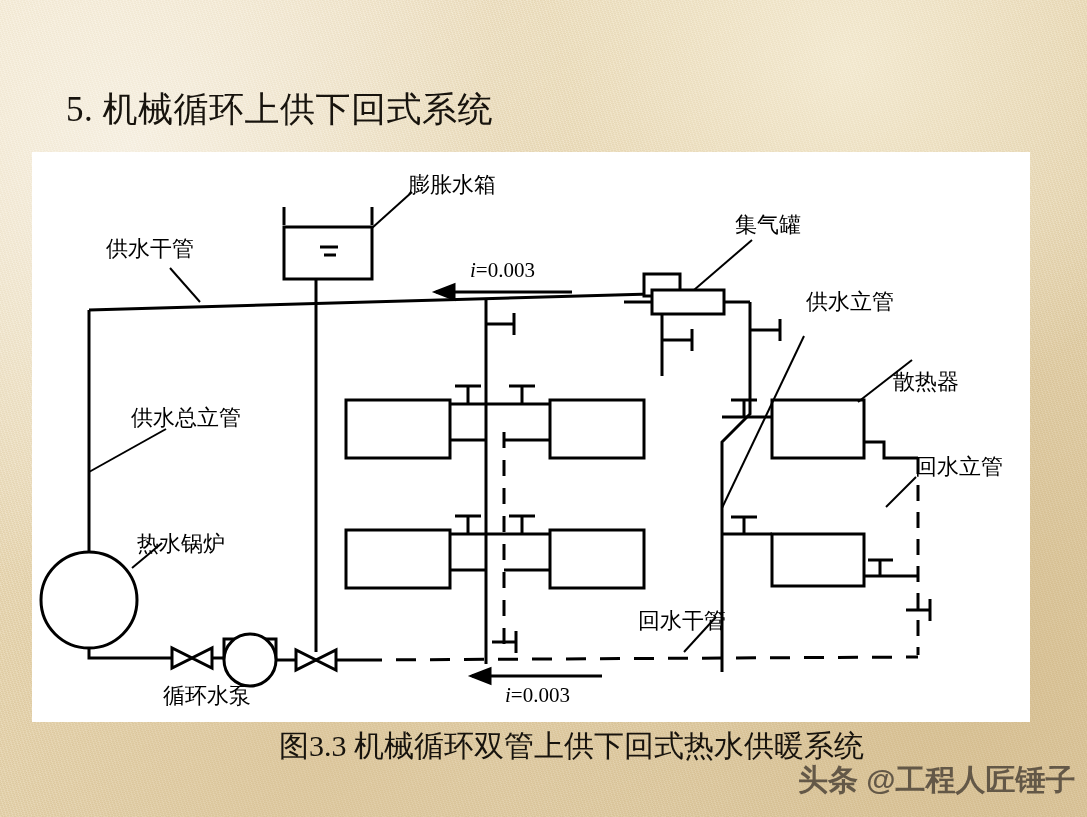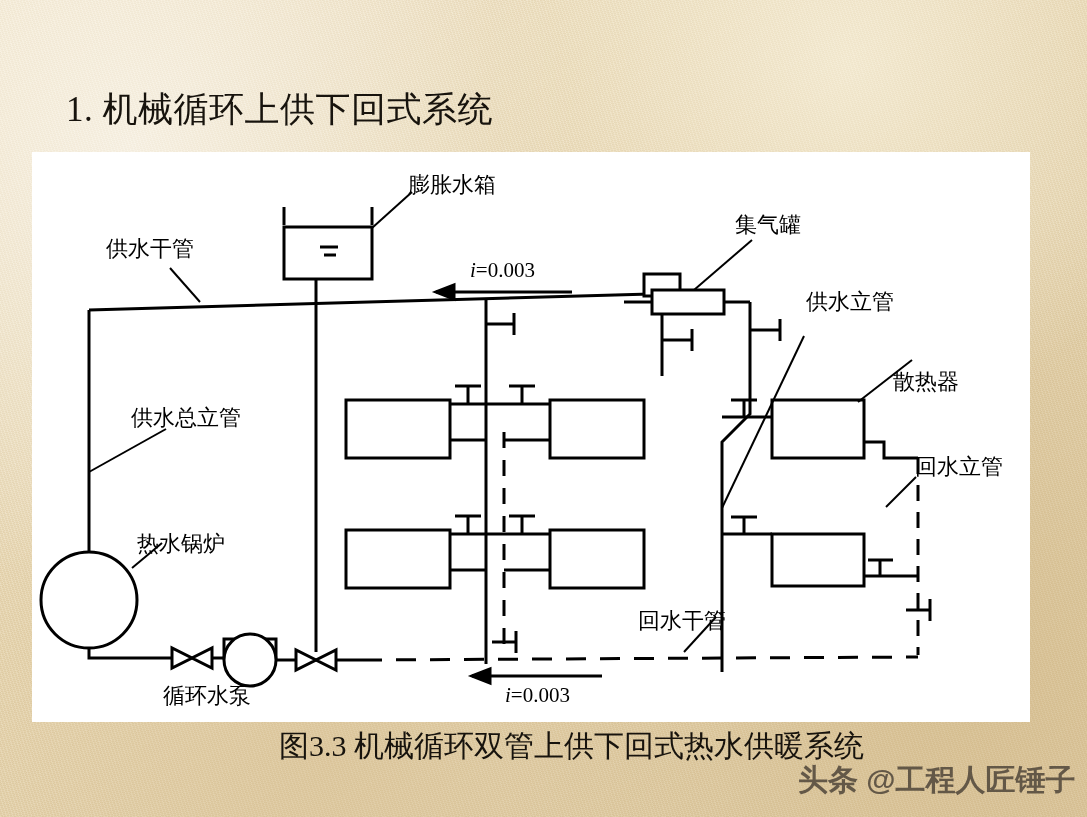--- a/index.html
+++ b/index.html
@@ -69,21 +69,21 @@
   svg text { font-family: "Liberation Serif", "DejaVu Serif", serif; }
   .lbl { font-size: 22px; fill: #000; }
   .slope { font-size: 21px; fill: #000; }
   .slope-i { font-size: 21px; fill: #000; font-style: italic; }
 </style>
 </head>
 <body>
 
 <div id="slide-bg"></div>
 
-<div id="slide-title">1. 机械循环上供下回式系统</div>
+<div id="slide-title">5. 机械循环上供下回式系统</div>
 
 <div id="figure-panel">
   <svg width="998" height="570" viewBox="0 0 998 570">
     <g fill="none" stroke="#000" stroke-width="3" stroke-linecap="butt">
 
       <path d="M 57 158 L 690 140"></path>
 
       <path d="M 57 158 L 57 400"></path>
 
       <rect x="252" y="75" width="88" height="52" fill="#fff"></rect>

